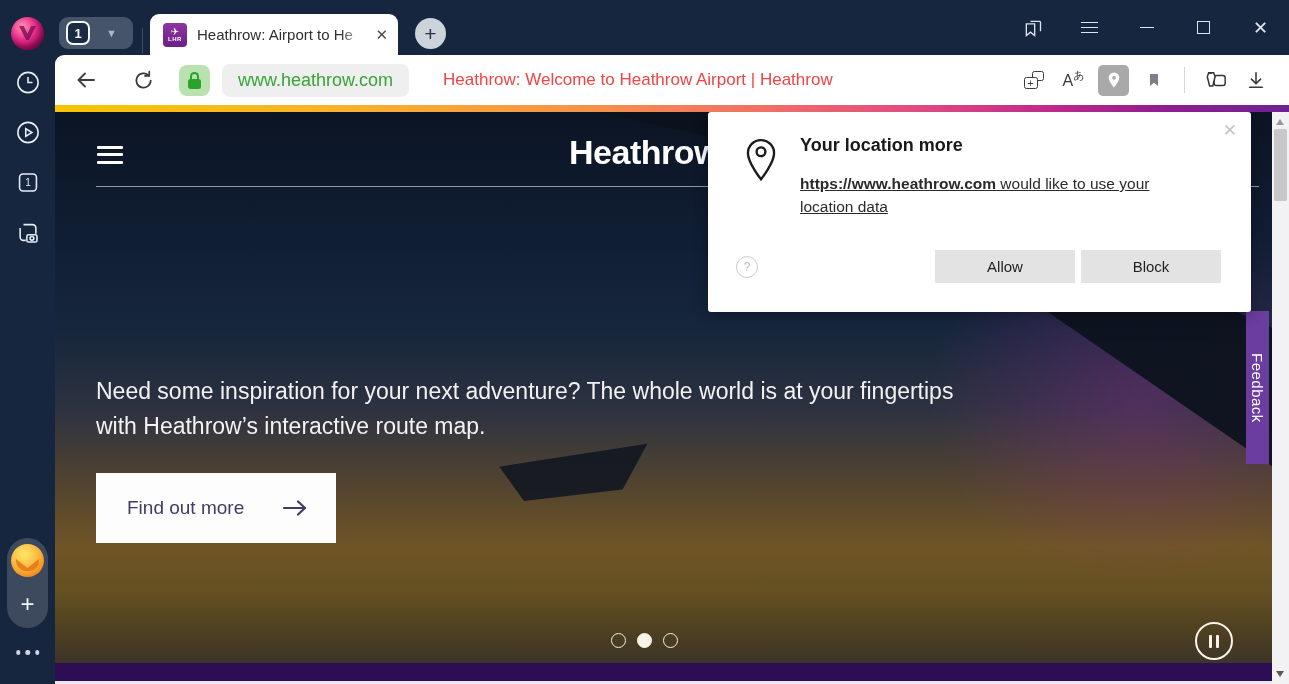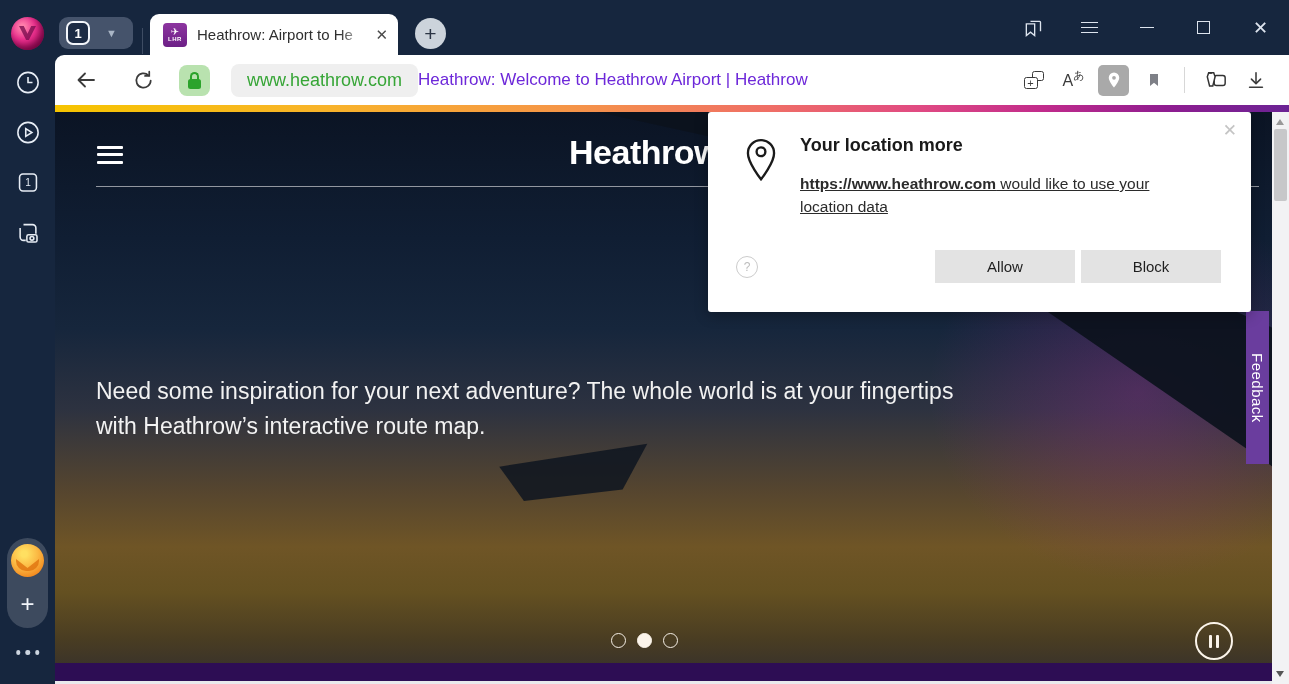--- a/index.html
+++ b/index.html
@@ -57,23 +57,23 @@
 
   
   .addressbar { height:50px; background:#ffffff; border-radius:9px 0 0 0; display:flex; align-items:center; position:relative; z-index:5; }
   .ab-btn { display:flex; align-items:center; justify-content:center; color:#3b3b3b; }
   .ab-back { margin-left:16px; width:30px; }
   .ab-reload { margin-left:27px; width:30px; }
   .lockbadge { margin-left:21px; width:31px; height:31px; background:#b9e2af; border-radius:8px;
                display:flex; flex-direction:column; align-items:center; justify-content:center; }
   .lock-shackle { width:9px; height:8px; border:2.2px solid #2ba32b; border-bottom:none; border-radius:5px 5px 0 0; }
   .lock-body { width:13px; height:10px; background:#2ba32b; border-radius:2.5px; margin-top:-1px; }
-  .urlpill { margin-left:21px; height:33px; background:#efefef; border-radius:8px; display:flex; align-items:center;
+  .urlpill { margin-left:12px; height:33px; background:#efefef; border-radius:8px; display:flex; align-items:center;
              padding:0 16px; color:var(--url-green,#36a536); font-size:18px; }
-  .pgtitle { font-size:17px; color:#6d28d9; white-space:nowrap; overflow:hidden; max-width:470px; }
+  .pgtitle { margin-left:34px; font-size:17px; color:#ef4444; white-space:nowrap; overflow:hidden; max-width:470px; }
   .ab-right { position:absolute; right:0; top:0; height:50px; display:flex; align-items:center; padding-right:18px; gap:9px; }
   .ab-ic { width:31px; height:31px; display:flex; align-items:center; justify-content:center; color:#3b3b3b; }
   .locbadge { background:#a9a9a9; border-radius:5px; }
   .ab-vsep { width:1px; height:26px; background:#d7d7d7; margin:0 6px; }
   .pluswin { position:relative; width:20px; height:18px; }
   .pluswin .backsq { position:absolute; right:0; top:0; width:12px; height:10px; border:1.5px solid #3b3b3b; border-radius:2.5px; }
   .pluswin .frontsq { position:absolute; left:0; bottom:0; width:14px; height:12px; border:1.5px solid #3b3b3b; border-radius:2.5px;
              background:#fff; display:flex; align-items:center; justify-content:center; font-size:11px; color:#3b3b3b; }
   .translate { position:relative; width:22px; height:20px; }
   .translate .big-a { position:absolute; left:0; bottom:0; font-size:16px; color:#3b3b3b; }
@@ -296,20 +296,27 @@
               <div></div>
               <div></div>
               <div></div>
             </div>
           <div class="sitelogo">Heathrow</div>
           <div class="hdr-divider"></div>
         </div>
 
         <div class="hero-text">Need some inspiration for your next adventure? The whole world is at your fingertips with Heathrow’s interactive route map.</div>
 
+        <button class="cta">
+          <span class="cta-label">Find out more</span>
+          <svg width="26" height="20" viewBox="0 0 26 20" fill="none" stroke="#3f3d63" stroke-width="2.2" stroke-linecap="round" stroke-linejoin="round">
+            <path d="M2 10h21"></path>
+              <path d="M16 3.5L23 10l-7 6.5"></path>
+          </svg>
+        </button>
 
         <div class="carousel">
             <div class="dot"></div>
             <div class="dot active"></div>
             <div class="dot"></div>
           </div>
 
         <div class="pause">
             <div></div>
             <div></div>

